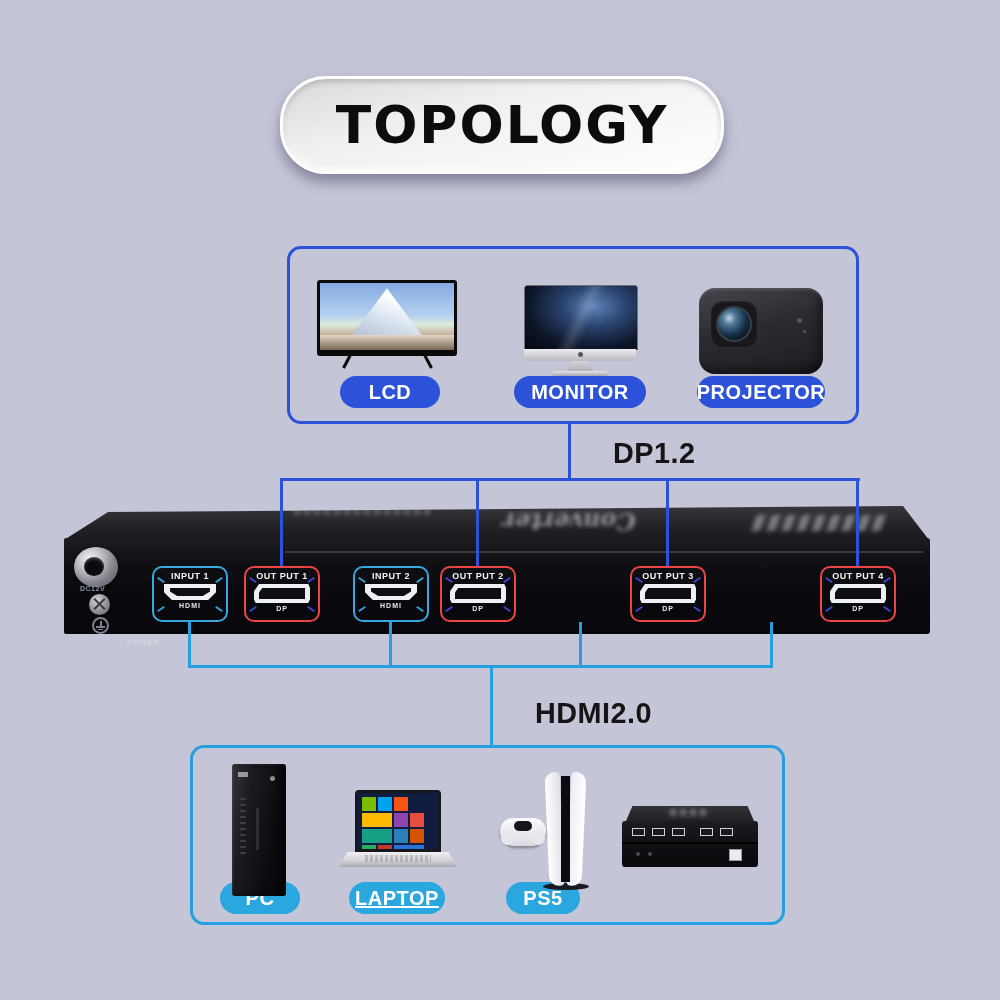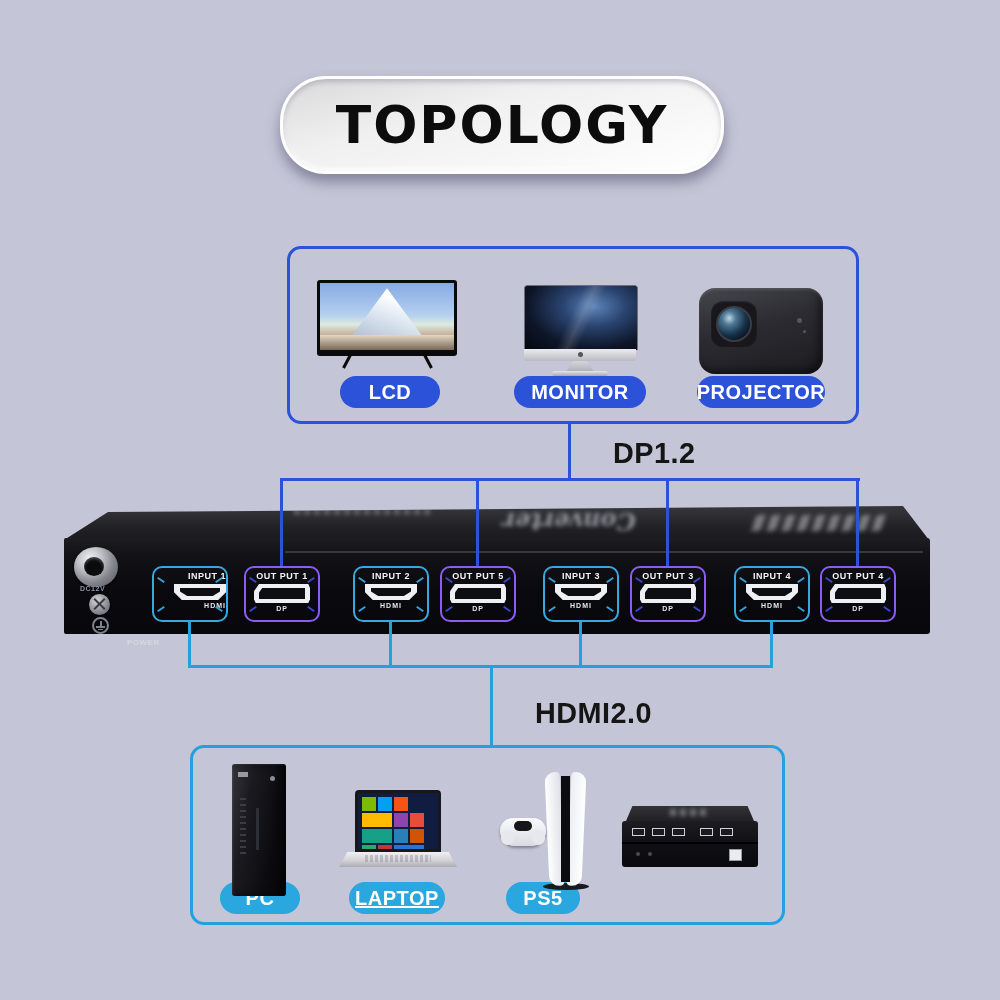--- a/index.html
+++ b/index.html
@@ -85,21 +85,21 @@
   .gnd i{position:absolute;background:#7e828c;}
   .gnd .g1{left:6px;top:2px;width:1.5px;height:5px;}
   .gnd .g2{left:2px;top:7px;width:9px;height:1.5px;}
   .gnd .g3{left:4px;top:9.5px;width:5px;height:1.5px;}
   .power-label{left:127px;top:618px;font-size:8px;font-weight:bold;color:#d4d8df;letter-spacing:.5px;z-index:3;margin-top:20px;}
 
   
   .port{top:566px;width:76px;height:56px;border-radius:10px;box-sizing:border-box;z-index:4;
     display:flex;flex-direction:column;align-items:center;}
   .port.hdmi{border:2px solid #38a8e0;color:#38a8e0;}
-  .port.dp{border:2px solid #8b5cf6;color:#3f49d6;}
+  .port.dp{border:2px solid #ef4444;color:#3f49d6;}
   .port-label{margin-top:3px;font-size:9px;font-weight:bold;color:#f2f3f6;letter-spacing:.5px;white-space:nowrap;}
   .port-type{font-size:7px;font-weight:bold;color:#e6e8ee;letter-spacing:1px;margin-top:2px;}
   .conn{position:relative;margin-top:3px;}
   .hdmi-conn{width:52px;height:16px;background:#eef0f3;clip-path:polygon(0 0,100% 0,100% 52%,85% 100%,15% 100%,0 52%);}
   .hdmi-conn .slot{position:absolute;left:6px;top:4px;width:40px;height:8px;background:#0e0e12;clip-path:polygon(0 0,100% 0,100% 45%,82% 100%,18% 100%,0 45%);}
   .dp-conn{width:56px;height:19px;background:#eef0f3;clip-path:polygon(9% 0,97% 0,100% 20%,100% 80%,97% 100%,3% 100%,0 80%,0 38%);}
   .dp-conn .slot{position:absolute;left:5px;top:4px;width:46px;height:11px;background:#0e0e12;clip-path:polygon(7% 0,100% 0,100% 100%,0 100%,0 42%);}
   .tick{position:absolute;width:8px;height:2px;background:currentColor;opacity:.95;}
   .t-tl{left:3px;top:11px;transform:rotate(35deg);}
   .t-tr{right:3px;top:11px;transform:rotate(-35deg);}
@@ -220,21 +220,21 @@
   </div>
   <div class="abs dc-label">DC12V</div>
   <div class="abs screw"></div>
   <div class="abs gnd">
       <i class="g1"></i>
       <i class="g2"></i>
       <i class="g3"></i>
     </div>
   <div class="abs power-label">POWER</div>
 
-  <div class="abs port hdmi" style="left:152px;align-items:flex-end;">
+  <div class="abs port hdmi" style="left:152px;">
     <span class="tick t-tl"></span>
       <span class="tick t-tr"></span>
       <span class="tick t-bl"></span>
       <span class="tick t-br"></span>
     <span class="port-label">INPUT 1</span>
     <span class="conn hdmi-conn">
         <span class="slot"></span>
       </span>
     <span class="port-type">HDMI</span>
   </div>
@@ -258,58 +258,36 @@
     <span class="conn hdmi-conn">
         <span class="slot"></span>
       </span>
     <span class="port-type">HDMI</span>
   </div>
   <div class="abs port dp" style="left:440px;">
     <span class="tick t-tl"></span>
       <span class="tick t-tr"></span>
       <span class="tick t-bl"></span>
       <span class="tick t-br"></span>
-    <span class="port-label">OUT PUT 5</span>
+    <span class="port-label">OUT PUT 2</span>
     <span class="conn dp-conn">
         <span class="slot"></span>
       </span>
     <span class="port-type">DP</span>
-  </div>
-  <div class="abs port hdmi" style="left:543px;">
-    <span class="tick t-tl"></span>
-      <span class="tick t-tr"></span>
-      <span class="tick t-bl"></span>
-      <span class="tick t-br"></span>
-    <span class="port-label">INPUT 3</span>
-    <span class="conn hdmi-conn">
-        <span class="slot"></span>
-      </span>
-    <span class="port-type">HDMI</span>
   </div>
   <div class="abs port dp" style="left:630px;">
     <span class="tick t-tl"></span>
       <span class="tick t-tr"></span>
       <span class="tick t-bl"></span>
       <span class="tick t-br"></span>
     <span class="port-label">OUT PUT 3</span>
     <span class="conn dp-conn">
         <span class="slot"></span>
       </span>
     <span class="port-type">DP</span>
-  </div>
-  <div class="abs port hdmi" style="left:734px;">
-    <span class="tick t-tl"></span>
-      <span class="tick t-tr"></span>
-      <span class="tick t-bl"></span>
-      <span class="tick t-br"></span>
-    <span class="port-label">INPUT 4</span>
-    <span class="conn hdmi-conn">
-        <span class="slot"></span>
-      </span>
-    <span class="port-type">HDMI</span>
   </div>
   <div class="abs port dp" style="left:820px;">
     <span class="tick t-tl"></span>
       <span class="tick t-tr"></span>
       <span class="tick t-bl"></span>
       <span class="tick t-br"></span>
     <span class="port-label">OUT PUT 4</span>
     <span class="conn dp-conn">
         <span class="slot"></span>
       </span>

